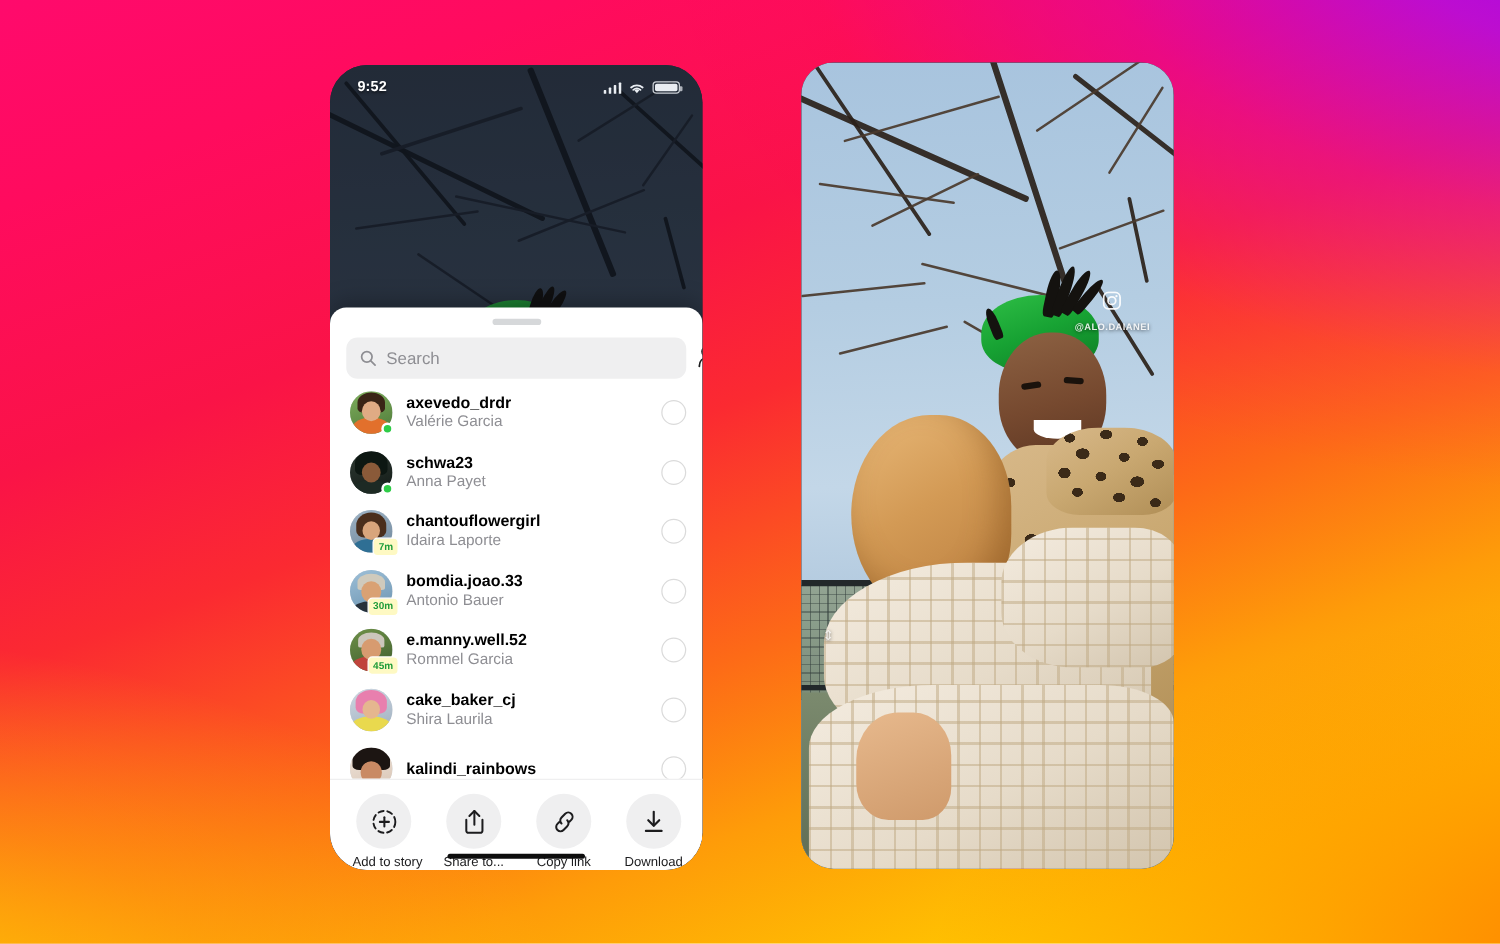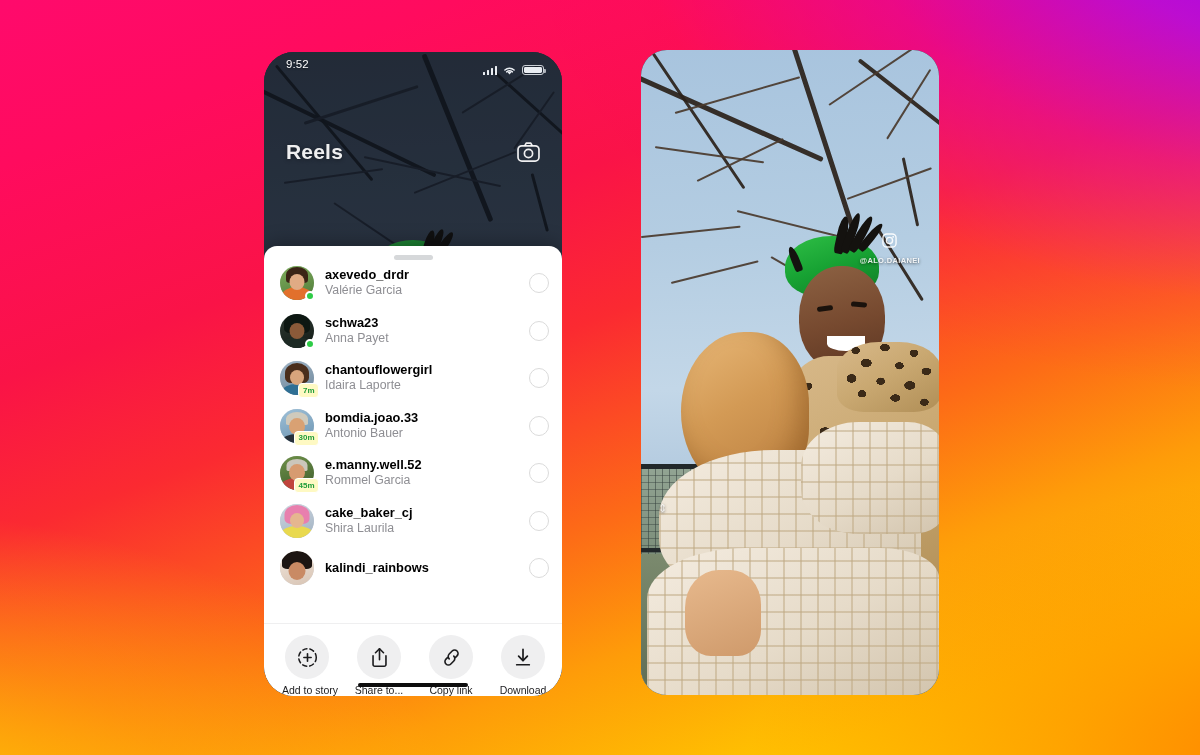--- a/index.html
+++ b/index.html
@@ -116,23 +116,23 @@
       radial-gradient(ellipse 7px 6px at 84% 86%, #3b2a18 60%, rgba(0,0,0,0) 62%),
       linear-gradient(150deg, #d8b98a 0%, #c9a871 48%, #b08e56 100%);
   }
   .redskirt { position: absolute; background: linear-gradient(180deg, #e8472a, #c62f16); border-radius: 6px 6px 0 0; }
 
   .photo-scrim { position: absolute; inset: 0; background: rgba(10,14,22,.30); }
 
   
   .statusbar {
     position: absolute; top: 0; left: 0; right: 0; height: 30px;
-    display: flex; justify-content: space-between;
+    display: flex; align-items: center; justify-content: space-between;
     padding: 6px 18px 0 22px;
-    color: #fff; font-size: 11.5px; font-weight: normal;
+    color: #fff; font-size: 11.5px; font-weight: bold;
     letter-spacing: .1px;
     text-shadow: 0 1px 2px rgba(0,0,0,.5);
   }
   .sb-right { display: flex; align-items: center; gap: 5px; }
   .bars { display: flex; align-items: flex-end; gap: 1.5px; height: 10px; }
   .bars i { width: 2.5px; background: #e9edf2; border-radius: .5px; display: block; }
   .bars i:nth-child(1){ height: 3.5px; }
   .bars i:nth-child(2){ height: 5.5px; }
   .bars i:nth-child(3){ height: 7.5px; }
   .bars i:nth-child(4){ height: 9.5px; }
@@ -301,32 +301,39 @@
         <path d="M7.5 9.6 L5.5 7.2 A3.2 3.2 0 0 1 9.5 7.2 Z" fill="#e9edf2"></path>
         <path d="M2.9 5.0 A7 7 0 0 1 12.1 5.0" stroke="#e9edf2" stroke-width="1.5" fill="none" stroke-linecap="round"></path>
         <path d="M4.6 6.9 A4.6 4.6 0 0 1 10.4 6.9" stroke="#e9edf2" stroke-width="1.4" fill="none" stroke-linecap="round"></path>
       </svg>
       <div class="battery">
           <span></span>
         </div>
     </div>
   </div>
 
-  <div class="reels-header">
-    <div class="reels-title">Reels</div>
-    <svg width="23" height="20" viewBox="0 0 24 21">
-      <rect x="1" y="4" width="22" height="16" rx="4" stroke="rgba(255,255,255,.92)" stroke-width="1.8" fill="none"></rect>
-      <circle cx="12" cy="12" r="4.3" stroke="rgba(255,255,255,.92)" stroke-width="1.8" fill="none"></circle>
-      <path d="M8 4 L9.6 1.2 H14.4 L16 4" stroke="rgba(255,255,255,.92)" stroke-width="1.8" fill="none" stroke-linejoin="round"></path>
-    </svg>
-  </div>
 
   <div class="sheet">
     <div class="grabber"></div>
 
+    <div class="search-wrap">
+      <div class="search-bar">
+        <svg width="13" height="13" viewBox="0 0 14 14">
+          <circle cx="5.9" cy="5.9" r="4.5" stroke="#8e8e93" stroke-width="1.5" fill="none"></circle>
+          <line x1="9.3" y1="9.3" x2="13" y2="13" stroke="#8e8e93" stroke-width="1.5" stroke-linecap="round"></line>
+        </svg>
+        <div class="search-ph">Search</div>
+        <svg class="addppl" width="22" height="19" viewBox="0 0 24 20">
+          <circle cx="8" cy="5.4" r="4" stroke="#1c1c1e" stroke-width="1.6" fill="none"></circle>
+          <path d="M1.6 18.2 C1.6 13.4 4.6 11 8 11 C11.4 11 14.4 13.4 14.4 18.2" stroke="#1c1c1e" stroke-width="1.6" fill="none" stroke-linecap="round"></path>
+          <line x1="18" y1="4" x2="18" y2="11" stroke="#1c1c1e" stroke-width="1.6" stroke-linecap="round"></line>
+          <line x1="14.5" y1="7.5" x2="21.5" y2="7.5" stroke="#1c1c1e" stroke-width="1.6" stroke-linecap="round"></line>
+        </svg>
+      </div>
+    </div>
 
     <div class="list">
 
       <div class="row">
         <div class="av-wrap">
           <div class="avatar">
             <div class="a-bg" style="background:linear-gradient(160deg,#7fae5d,#4e7a39);"></div>
             <div class="a-body" style="width:30px;height:17px;background:#e2702c;"></div>
             <div class="a-hair" style="top:1px;width:22px;height:16px;border-radius:50% 50% 20% 20%;background:#3a2416;"></div>
             <div class="a-face" style="top:8px;width:15px;height:16px;background:#e0ab84;"></div>

